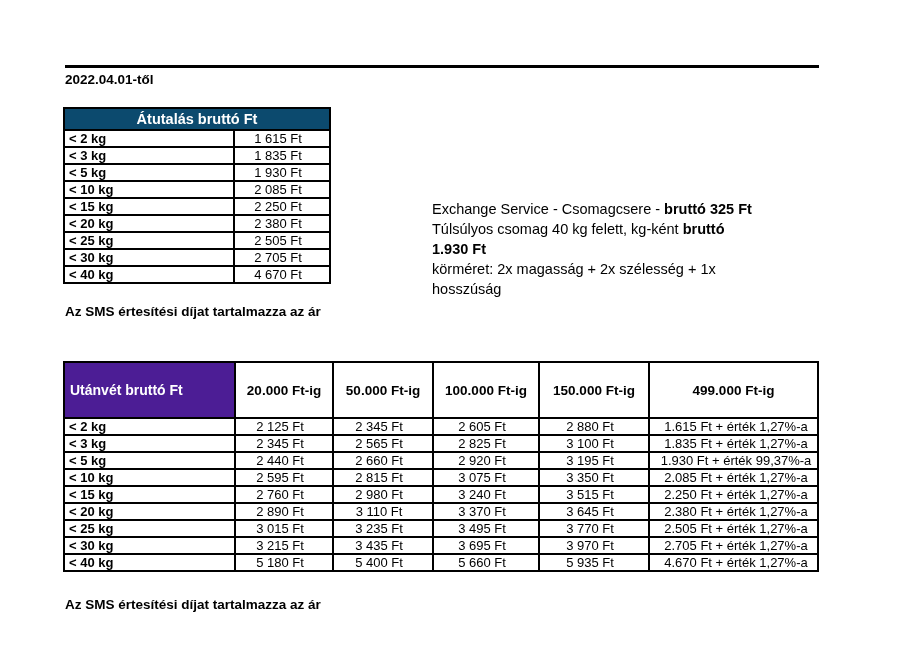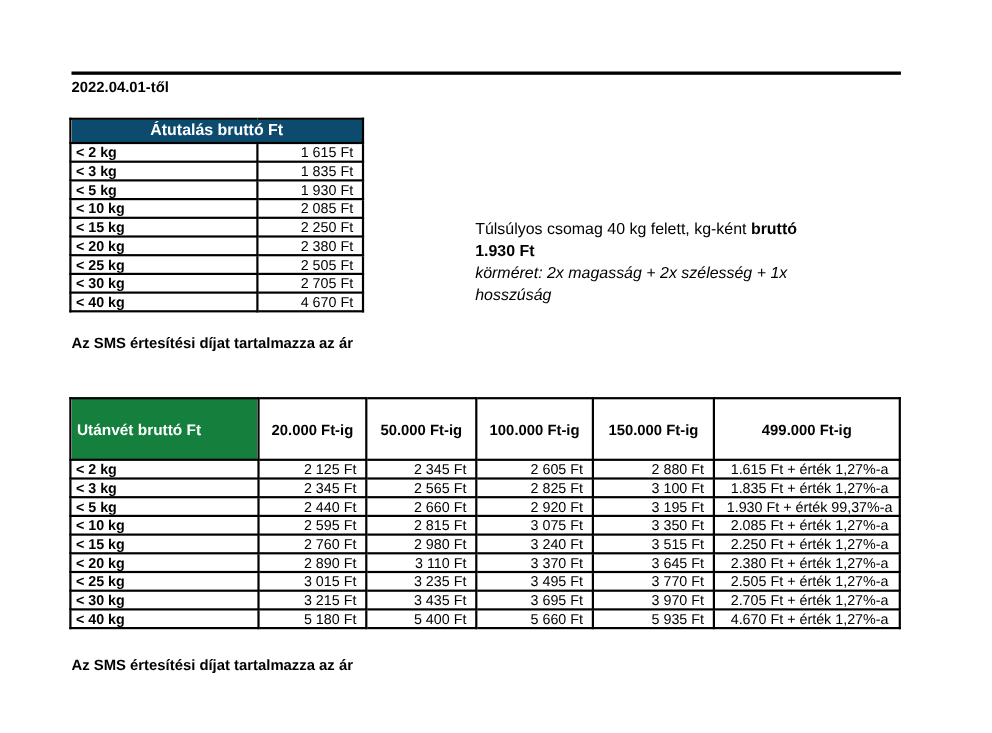--- a/index.html
+++ b/index.html
@@ -30,39 +30,39 @@
   
   .t1 { left:63px; top:107px; width:266px; }
   .t1 thead th {
     background:#0c4a6e; color:#fff;
     font-weight:bold; font-size:14.5px;
     height:20px; text-align:center;
   }
   .t1 td { height:15px; }
 
   .lbl { text-align:left; padding-left:4px; font-weight:bold; }
-  .val { text-align:right; padding-right:8px;margin-top:24px; }
+  .val { text-align:center; padding-right:8px;margin-top:24px; }
 
   .note { position:absolute; font-weight:bold; font-size:13.5px; }
   .n1 { left:65px; top:304px; }
   .n2 { left:65px; top:597px; }
 
   
   .info { position:absolute; left:432px; top:199px; font-size:14.5px; line-height:20px; }
-  .info .italic { font-style:italic; }
+  .info .italic { }
   .info b { font-weight:bold; }
 
   
   .t2 { left:63px; top:361px; width:754px; }
   .t2 thead th {
     background:#fff; font-weight:bold;
     height:54px; text-align:center; font-size:13.5px;
   }
   .t2 thead th.black {
-    background:#15803d; color:#fff;
+    background:#4c1d95; color:#fff;
     text-align:left; padding-left:5px; font-size:14px;
   }
   .t2 td { height:15px; }
   .t2 .last { text-align:center; padding-left:5px; padding-right:0; }
 </style>
 </head>
 <body>
 
 <div class="page">
 
@@ -114,20 +114,21 @@
         </tr>
       <tr>
           <td class="lbl">&lt; 40 kg</td>
           <td class="val">4 670 Ft</td>
         </tr>
     </tbody>
   </table>
   <div class="note n1">Az SMS értesítési díjat tartalmazza az ár</div>
 
   <div class="info">
+    <div class="info-line"><span>Exchange Service  - Csomagcsere - </span><b>bruttó 325 Ft</b></div>
     <div class="info-line"><span>Túlsúlyos csomag 40 kg felett, kg-ként </span><b>bruttó 1.930 Ft</b></div>
     <div class="info-line italic">körméret: 2x magasság + 2x szélesség + 1x hosszúság</div>
   </div>
 
   <table class="t2">
     <colgroup>
       <col style="width:171px">
         <col style="width:98px">
         <col style="width:100px">
       <col style="width:106px">

